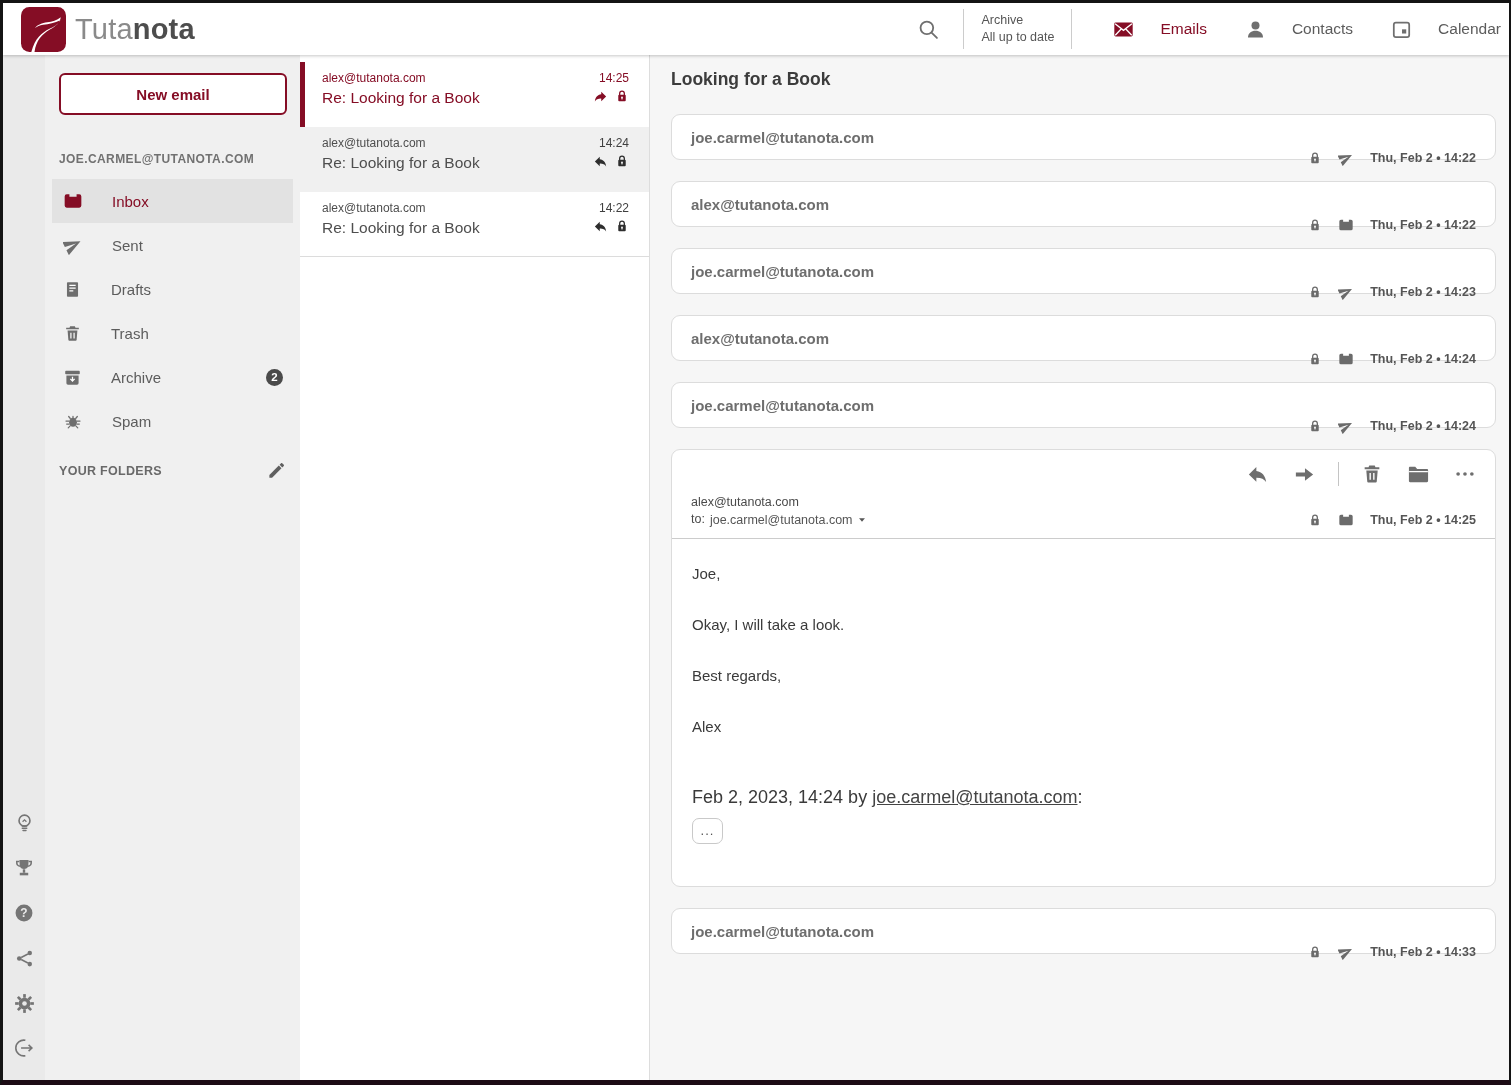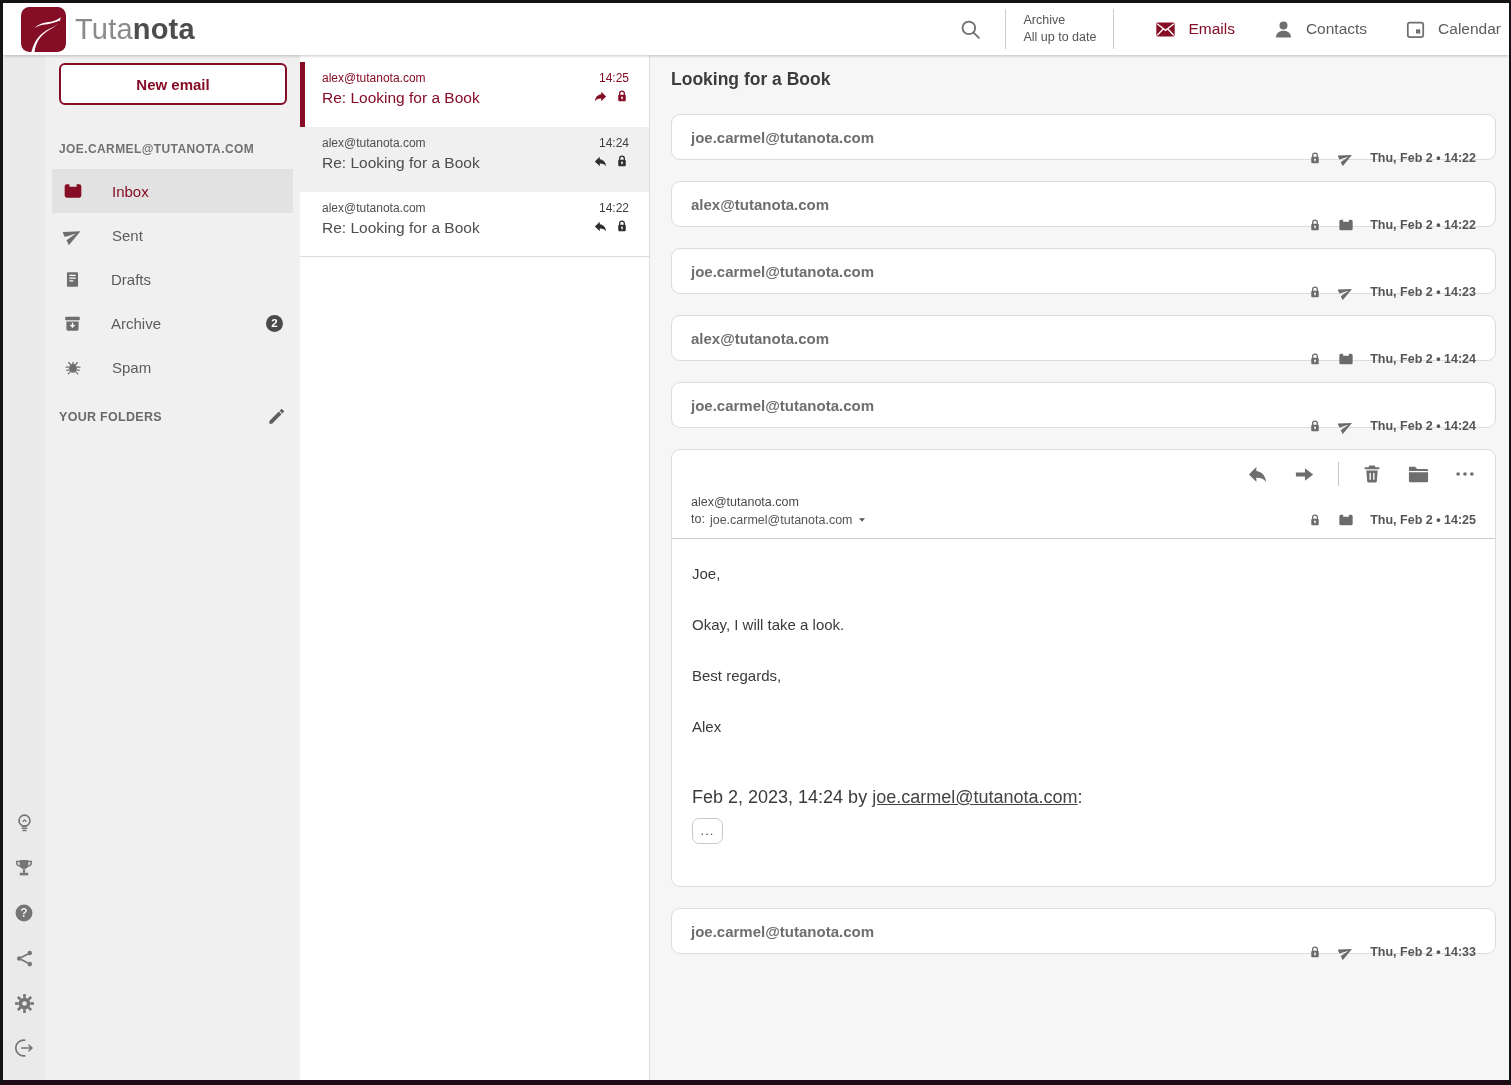--- a/index.html
+++ b/index.html
@@ -16,31 +16,31 @@
   .brand .logo{ width:45px; height:45px; }
   .brand-text{ font-size:29px; letter-spacing:.2px; }
   .brand-light{ color:#8a8a8a; font-weight:400;}
   .brand-bold{ color:#4d4d4d; font-weight:700;}
   .hright{ margin-left:auto; display:flex; align-items:center; }
   .icon-btn{ background:none; border:none; cursor:pointer; color:#6f6f6f; display:flex; align-items:center; justify-content:center;}
   .hsearch{ width:36px; height:36px; }
   .vdiv{ width:1px; height:40px; background:#ccc; margin:0 17px; }
   .status{ font-size:12.5px; color:#555; line-height:17px; }
   .nav{ display:flex; align-items:center; gap:38px; margin-left:24px; }
-  .nav-item{ display:flex; align-items:center; gap:12px; font-size:15.5px; color:#5c5c5c; background:none; border:none; cursor:pointer;}
+  .nav-item{ display:flex; align-items:center; gap:26px; font-size:15.5px; color:#5c5c5c; background:none; border:none; cursor:pointer;}
   .nav-item .ic{ color:#6f6f6f; }
   .nav-item.active{ color:#850d25; }
   .nav-item.active .ic{ color:#850d25; }
 
   
   .content{ flex:1; display:flex; min-height:0; }
   .quickbar{ width:42px; flex:none; background:#eaeaea; display:flex; flex-direction:column;
              justify-content:flex-end; align-items:center; gap:21px; padding-bottom:20px;}
   .quickbar .icon-btn{ color:#757575; width:24px; height:24px;}
-  .folders{ width:255px; flex:none; background:#f0f0f0; padding-top:8px; display:flex; flex-direction:column;}
+  .folders{ width:255px; flex:none; background:#f0f0f0; padding-top:18px; display:flex; flex-direction:column;}
   .new-email{ margin:0 13px 0 14px; height:42px; background:#fff; border:2px solid #850d25; border-radius:6px;
               color:#850d25; font-size:15px; font-weight:700; cursor:pointer; font-family:inherit;}
   .account{ margin:37px 14px 13px 14px; font-size:12px; font-weight:700; color:#717171; letter-spacing:.4px;}
   .folder-list{ list-style:none; }
   .folder-item{ height:44px; margin:0 7px; display:flex; align-items:center; gap:29px; padding:0 10px 0 11px;
                 font-size:15px; color:#5c5c5c; cursor:pointer;}
   .folder-item .ic{ color:#6e6e6e; }
   .folder-item.selected{ background:#e2e2e2; color:#850d25; }
   .folder-item.selected .ic{ color:#850d25; }
   .folder-label{ flex:1; }
@@ -317,20 +317,26 @@
           <span class="folder-label">Sent</span>
         </li>
         <li class="folder-item">
           <svg class="ic" width="19" height="19">
               <use href="#i-drafts" xlink:href="#i-drafts"></use>
             </svg>
           <span class="folder-label">Drafts</span>
         </li>
         <li class="folder-item">
           <svg class="ic" width="19" height="19">
+              <use href="#i-trash" xlink:href="#i-trash"></use>
+            </svg>
+          <span class="folder-label">Trash</span>
+        </li>
+        <li class="folder-item">
+          <svg class="ic" width="19" height="19">
               <use href="#i-archive" xlink:href="#i-archive"></use>
             </svg>
           <span class="folder-label">Archive</span>
           <span class="badge">2</span>
         </li>
         <li class="folder-item">
           <svg class="ic" width="20" height="20">
               <use href="#i-spam" xlink:href="#i-spam"></use>
             </svg>
           <span class="folder-label">Spam</span>

